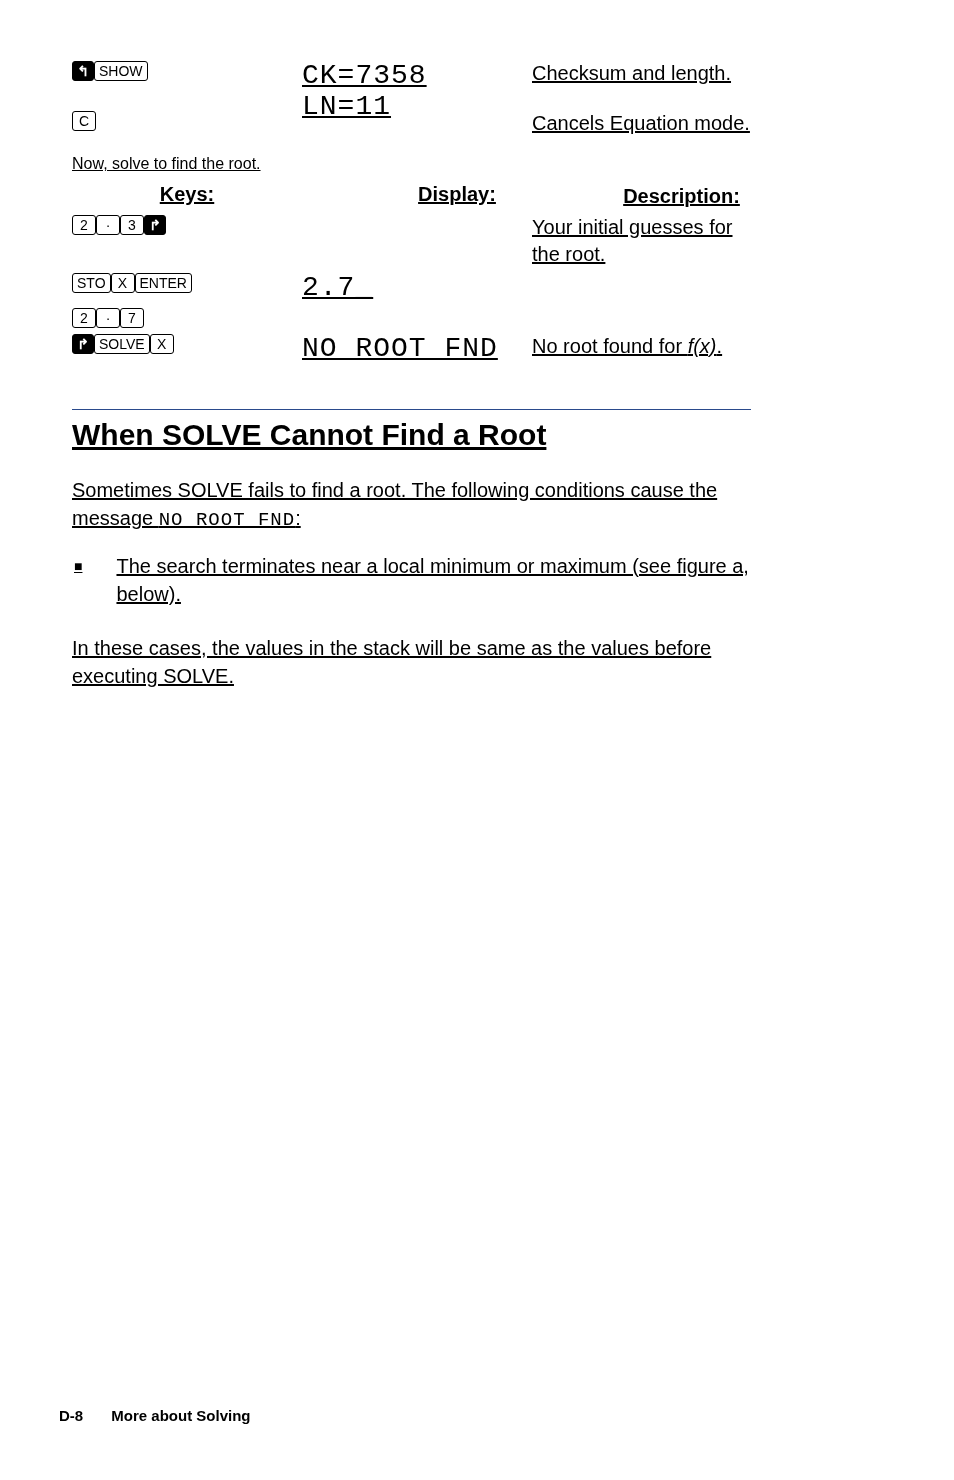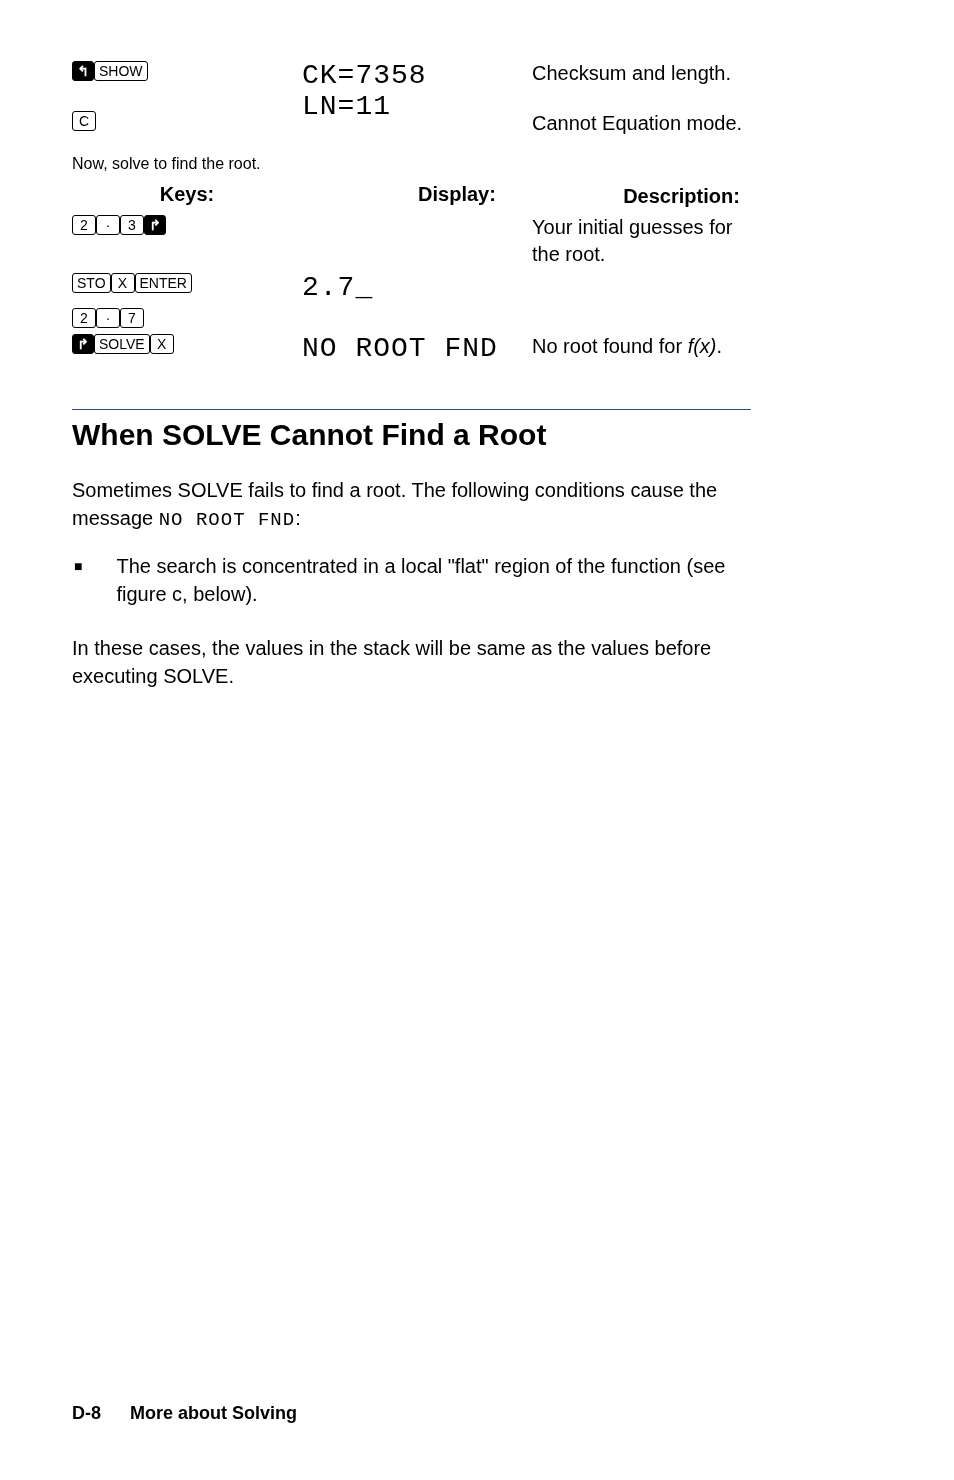--- a/index.html
+++ b/index.html
@@ -8,20 +8,21 @@
     background: #fff;
     font-family: "Helvetica Neue", Arial, sans-serif;
     color: #000;
   }
   .page {
     width: 823px;
     min-height: 1480px;
     box-sizing: border-box;
     padding: 60px 72px 0 72px;
     position: relative;
+    text-decoration: underline;
   }
   .key-row {
     display: flex;
     align-items: flex-start;
     margin-bottom: 4px;
   }
   .col-keys {
     width: 230px;
     flex: 0 0 230px;
   }
@@ -108,22 +109,22 @@
   ul.bullets > li::before {
     content: "■";
     font-size: 14px;
     margin-right: 34px;
     margin-left: 2px;
     line-height: 28px;
   }
   .footer {
     position: absolute;
     bottom: 56px;
-    left: 72px;
-    font-size: 18px;
+    left: 59px;
+    font-size: 15px;
   }
   .footer .pg { font-weight: bold; margin-right: 24px; }
   .footer .chap { font-weight: bold; }
   em.i { font-style: italic; }
 </style>
 </head>
 <body>
 
 <div class="page">
 
@@ -136,21 +137,21 @@
       <div>LN=11</div>
     </div>
     <div class="col-desc">Checksum and length.</div>
   </div>
 
   <div class="key-row" style="margin-top:-16px;">
     <div class="col-keys">
       <span class="key">C</span>
     </div>
     <div class="col-disp"></div>
-    <div class="col-desc">Cannot Equation mode.</div>
+    <div class="col-desc">Cancels Equation mode.</div>
   </div>
 
   <p class="narr">Now, solve to find the root.</p>
 
   <div class="key-row header-row">
     <div class="col-keys">Keys:</div>
     <div class="col-disp">Display:</div>
     <div class="col-desc">Description:</div>
   </div>
 
@@ -191,21 +192,21 @@
 
   <hr class="section-rule">
   <h2 class="section-title">When SOLVE Cannot Find a Root</h2>
 
   <p class="body-text">
     <span>Sometimes SOLVE fails to find a root. The following conditions cause the message </span><span class="mono-inline">NO ROOT FND</span><span>:</span>
   </p>
 
   <ul class="bullets">
     <li>
-        <span>The search is concentrated in a local "flat" region of the function (see figure c, below).</span>
+        <span>The search terminates near a local minimum or maximum (see figure a, below).</span>
       </li>
   </ul>
 
   <p class="body-text" style="margin-top:26px;">In these cases, the values in the stack will be same as the values before executing SOLVE.</p>
 
   <div class="footer">
     <span class="pg">D-8</span>
     <span class="chap">More about Solving</span>
   </div>
 </div>

